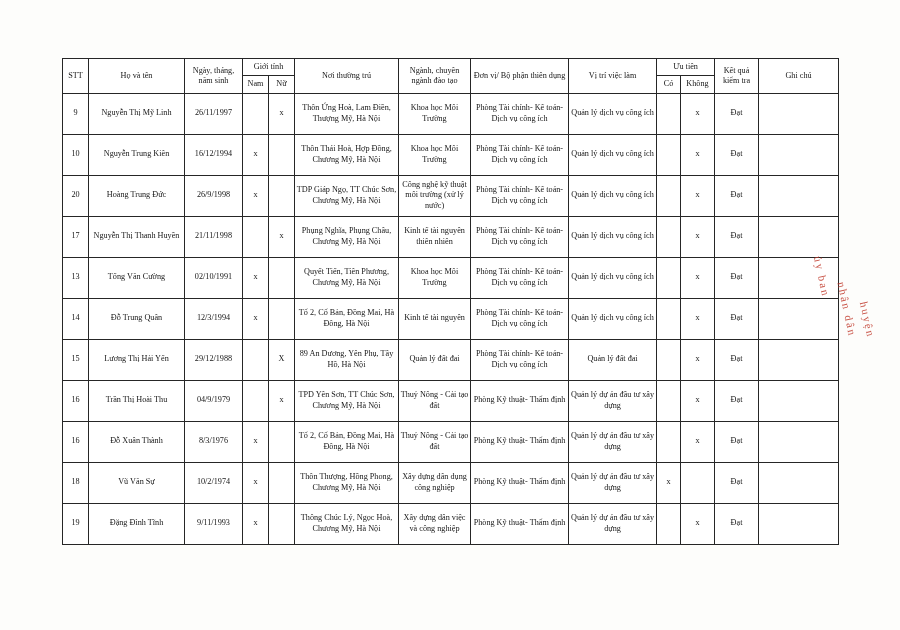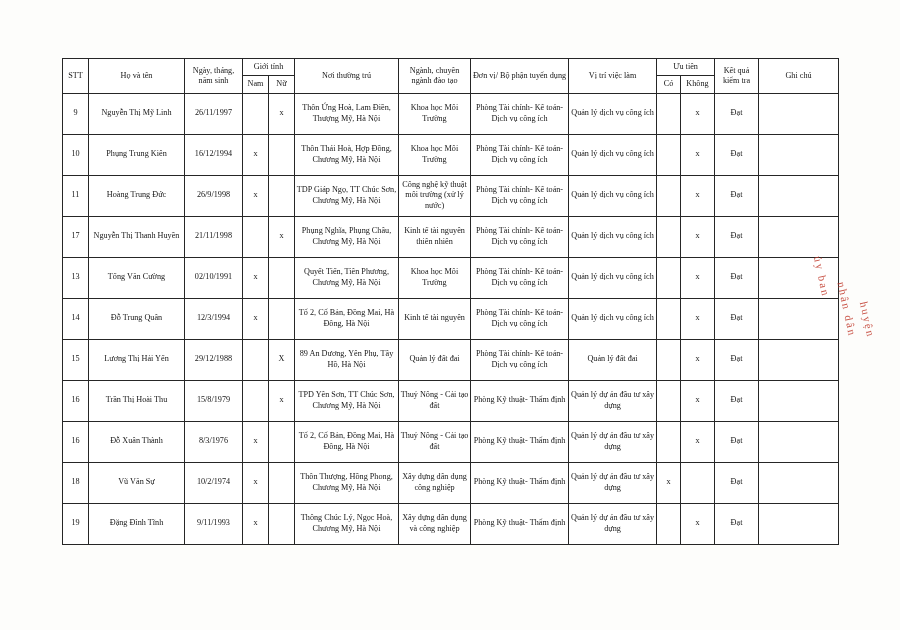--- a/index.html
+++ b/index.html
@@ -114,21 +114,21 @@
         <col class="hdr-note">
       </colgroup>
       <thead>
         <tr>
           <th rowspan="2">STT</th>
           <th rowspan="2">Họ và tên</th>
           <th rowspan="2">Ngày, tháng, năm sinh</th>
           <th colspan="2">Giới tính</th>
           <th rowspan="2">Nơi thường trú</th>
           <th rowspan="2">Ngành, chuyên ngành đào tạo</th>
-          <th rowspan="2">Đơn vị/ Bộ phận tuyển dụng</th>
+          <th rowspan="2">Đơn vị/ Bộ phận thiên dụng</th>
           <th rowspan="2">Vị trí việc làm</th>
           <th colspan="2">Ưu tiên</th>
           <th rowspan="2">Kết quả kiểm tra</th>
           <th rowspan="2">Ghi chú</th>
         </tr>
         <tr>
           <th>Nam</th>
           <th>Nữ</th>
           <th>Có</th>
           <th>Không</th>
@@ -145,35 +145,35 @@
           <td>Khoa học Môi Trường</td>
           <td>Phòng Tài chính- Kế toán-Dịch vụ công ích</td>
           <td>Quản lý dịch vụ công ích</td>
           <td class="mark"></td>
           <td class="mark">x</td>
           <td>Đạt</td>
           <td></td>
         </tr>
         <tr class="tall">
           <td class="row-num">10</td>
-          <td class="name-cell">Phụng Trung Kiên</td>
+          <td class="name-cell">Nguyễn Trung Kiên</td>
           <td>16/12/1994</td>
           <td class="mark">x</td>
           <td class="mark"></td>
           <td>Thôn Thái Hoà, Hợp Đồng, Chương Mỹ, Hà Nội</td>
           <td>Khoa học Môi Trường</td>
           <td>Phòng Tài chính- Kế toán-Dịch vụ công ích</td>
           <td>Quản lý dịch vụ công ích</td>
           <td class="mark"></td>
           <td class="mark">x</td>
           <td>Đạt</td>
           <td></td>
         </tr>
         <tr class="tall">
-          <td class="row-num">11</td>
+          <td class="row-num">20</td>
           <td class="name-cell">Hoàng Trung Đức</td>
           <td>26/9/1998</td>
           <td class="mark">x</td>
           <td class="mark"></td>
           <td>TDP Giáp Ngọ, TT Chúc Sơn, Chương Mỹ, Hà Nội</td>
           <td>Công nghệ kỹ thuật môi trường (xử lý nước)</td>
           <td>Phòng Tài chính- Kế toán-Dịch vụ công ích</td>
           <td>Quản lý dịch vụ công ích</td>
           <td class="mark"></td>
           <td class="mark">x</td>
@@ -236,21 +236,21 @@
           <td>Phòng Tài chính- Kế toán-Dịch vụ công ích</td>
           <td>Quản lý đất đai</td>
           <td class="mark"></td>
           <td class="mark">x</td>
           <td>Đạt</td>
           <td></td>
         </tr>
         <tr class="tall">
           <td class="row-num">16</td>
           <td class="name-cell">Trần Thị Hoài Thu</td>
-          <td>15/8/1979</td>
+          <td>04/9/1979</td>
           <td class="mark"></td>
           <td class="mark">x</td>
           <td>TPD Yên Sơn, TT Chúc Sơn, Chương Mỹ, Hà Nội</td>
           <td>Thuỷ Nông - Cải tạo đất</td>
           <td>Phòng Kỹ thuật- Thẩm định</td>
           <td>Quản lý dự án đầu tư xây dựng</td>
           <td class="mark"></td>
           <td class="mark">x</td>
           <td>Đạt</td>
           <td></td>
@@ -285,21 +285,21 @@
           <td>Đạt</td>
           <td></td>
         </tr>
         <tr class="tall">
           <td class="row-num">19</td>
           <td class="name-cell">Đặng Đình Tĩnh</td>
           <td>9/11/1993</td>
           <td class="mark">x</td>
           <td class="mark"></td>
           <td>Thông Chúc Lý, Ngọc Hoà, Chương Mỹ, Hà Nội</td>
-          <td>Xây dựng dân dụng và công nghiệp</td>
+          <td>Xây dựng dân việc và công nghiệp</td>
           <td>Phòng Kỹ thuật- Thẩm định</td>
           <td>Quản lý dự án đầu tư xây dựng</td>
           <td class="mark"></td>
           <td class="mark">x</td>
           <td>Đạt</td>
           <td></td>
         </tr>
       </tbody>
     </table>
   </div>

